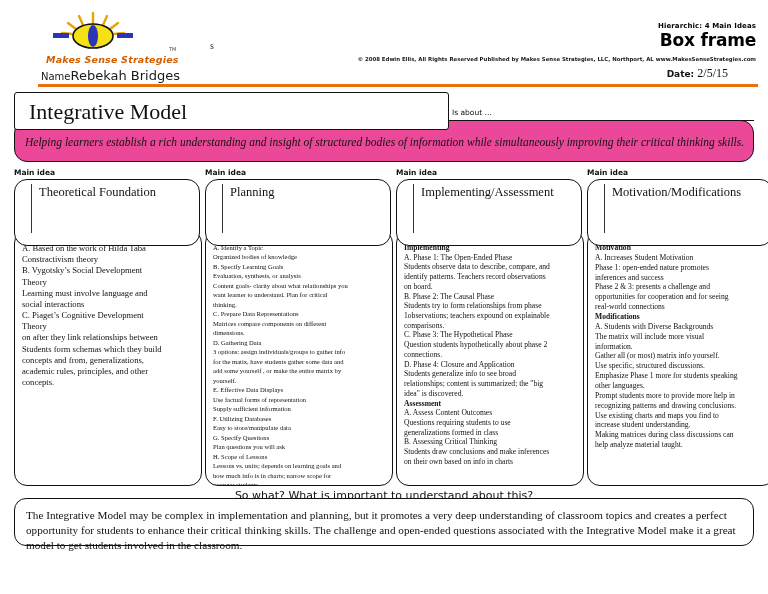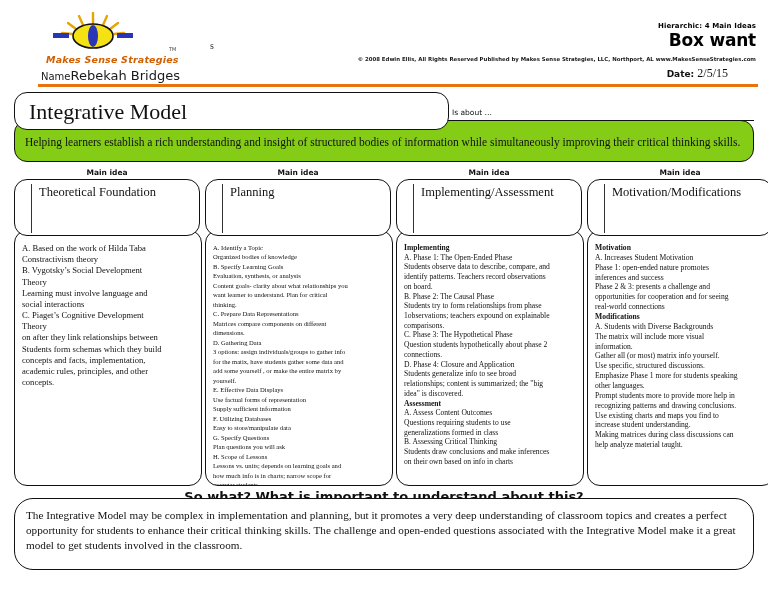--- a/index.html
+++ b/index.html
@@ -67,61 +67,60 @@
   }
 
   .orange-rule {
     position: absolute; left: 38px; top: 84px; width: 720px; height: 2.5px;
     background: #e8720c;
   }
 
   
   .title-box {
     position: absolute; left: 14px; top: 92px; width: 435px; height: 38px;
-    border: 1.6px solid #111; border-radius: 13px; background: #fff; z-index: 3;
+    border: 1.6px solid #111; border-radius: 3px; background: #fff; z-index: 3;
   }
   .title-text {
     position: absolute; left: 14px; top: 6px;
     font-family: "Liberation Serif", serif; font-size: 22px; color: #111;
   }
   .isabout-label {
     position: absolute; left: 452px; top: 108px;
     font-family: "DejaVu Sans", sans-serif; font-size: 7.5px; color: #111; z-index: 4;
   }
   .isabout-rule {
     position: absolute; left: 449px; top: 120px; width: 305px; height: 1px; background:#111; z-index:4;
   }
   .desc-box {
     position: absolute; left: 14px; top: 120px; width: 740px; height: 42px;
-    border: 1.3px solid #111; border-radius: 13px; background: #84cc16; z-index: 2;
+    border: 1.3px solid #111; border-radius: 13px; background: #ec4899; z-index: 2; font-style: italic;
   }
   .desc-text {
     position: absolute; left: 10px; top: 15px; width: 724px;
     font-family: "Liberation Serif", serif; font-size: 11.5px; color: #111;
     line-height: 1.2; white-space: nowrap;
   }
 
   
   .columns {
     position: absolute; left: 0; top: 168px; width: 768px; height: 318px;
   }
   .col { position: absolute; top: 0; width: 186px; height: 318px; }
   .col-0 { left: 14px; }
   .col-1 { left: 205px; }
   .col-2 { left: 396px; }
   .col-3 { left: 587px; }
 
   .mainidea-label {
     position: absolute; top: 0; left: 0; width: 100%;
-    text-align: center;
     font-family: "DejaVu Sans", sans-serif; font-size: 7.5px; font-weight: bold;
     color: #111;
   }
   .idea-box {
-    position: absolute; top: 11px; left: 0; width: 186px; height: 57px;
+    position: absolute; top: 11px; left: 0; width: 186px; height: 67px;
     border: 1.6px solid #111; border-radius: 13px; background: #fff; z-index: 3;
   }
   .idea-tick {
     position: absolute; left: 16px; top: 4px; width: 1.4px; height: 49px; background: #333;
   }
   .idea-text {
     position: absolute; left: 24px; top: 5px; right: 6px;
     font-family: "Liberation Serif", serif; font-size: 12.5px; color: #111; line-height: 1.15;
   }
   .detail-box {
@@ -137,25 +136,25 @@
   .detail-inner p.b { font-weight: bold; }
   
   .col-0 .detail-inner { font-size: 8.6px; line-height: 1.30; }
   .col-1 .detail-inner { font-size: 6.6px; line-height: 1.44; }
   .col-2 .detail-inner { font-size: 7.6px; line-height: 1.28; }
   .col-3 .detail-inner { font-size: 7.6px; line-height: 1.30; }
 
   
   .sowhat-label {
     position: absolute; left: 0; top: 489px; width: 768px; text-align: center;
-    font-family: "DejaVu Sans", sans-serif; font-size: 13px; font-weight: bold; color: #111;
+    font-family: "DejaVu Sans", sans-serif; font-size: 11px; font-weight: normal; color: #111;
   }
   .sowhat-box {
-    position: absolute; left: 14px; top: 498px; width: 740px; height: 72px;
-    border: 1.4px solid #111; border-radius: 19px; background: #fff;
+    position: absolute; left: 14px; top: 498px; width: 740px; height: 48px;
+    border: 1.4px solid #111; border-radius: 12px; background: #fff;
   }
   .sowhat-text {
     position: absolute; left: 11px; top: 9px; right: 11px;
     font-family: "Liberation Serif", serif; font-size: 11.2px; line-height: 1.33; color: #111;
   }
 </style>
 </head>
 <body>
 
 <div class="header">
@@ -180,21 +179,21 @@
     </div>
     <div class="logo-caption">Makes Sense Strategies</div>
     <div class="tm">TM</div>
     <div class="stray-s">s</div>
     <div class="name-line">
       <span class="name-label">Name</span><span class="name-value">Rebekah Bridges</span>
     </div>
   </div>
 
   <div class="hier">Hierarchic: 4 Main Ideas</div>
-  <div class="boxframe">Box want</div>
+  <div class="boxframe">Box frame</div>
   <div class="copyright">© 2008 Edwin Ellis, All Rights Reserved   Published by Makes Sense Strategies, LLC, Northport, AL   www.MakesSenseStrategies.com</div>
   <div class="date-line">
     <span>Date:</span>
     <span class="date-value">2/5/15</span>
   </div>
   <div class="orange-rule"></div>
 </div>
 
 <div class="title-box">
   <div class="title-text">Integrative Model</div>
@@ -218,21 +217,21 @@
           <p>A. Based on the work of Hilda Taba</p>
           <p>Constractivism theory</p>
           <p>B. Vygotsky’s Social Development</p>
           <p>Theory</p>
           <p>Learning must involve language and</p>
           <p>social interactions</p>
           <p>C. Piaget’s Cognitive Development</p>
           <p>Theory</p>
           <p>on after they link relationships between</p>
           <p>Students form schemas which they build</p>
-          <p>concepts and facts, implementation,</p>
+          <p>concepts and from, generalizations,</p>
           <p>academic rules, principles, and other</p>
           <p>concepts.</p>
         </div>
     </div>
   </div>
 
   <div class="col col-1">
     <div class="mainidea-label">Main idea</div>
     <div class="idea-box">
       <div class="idea-tick"></div>

